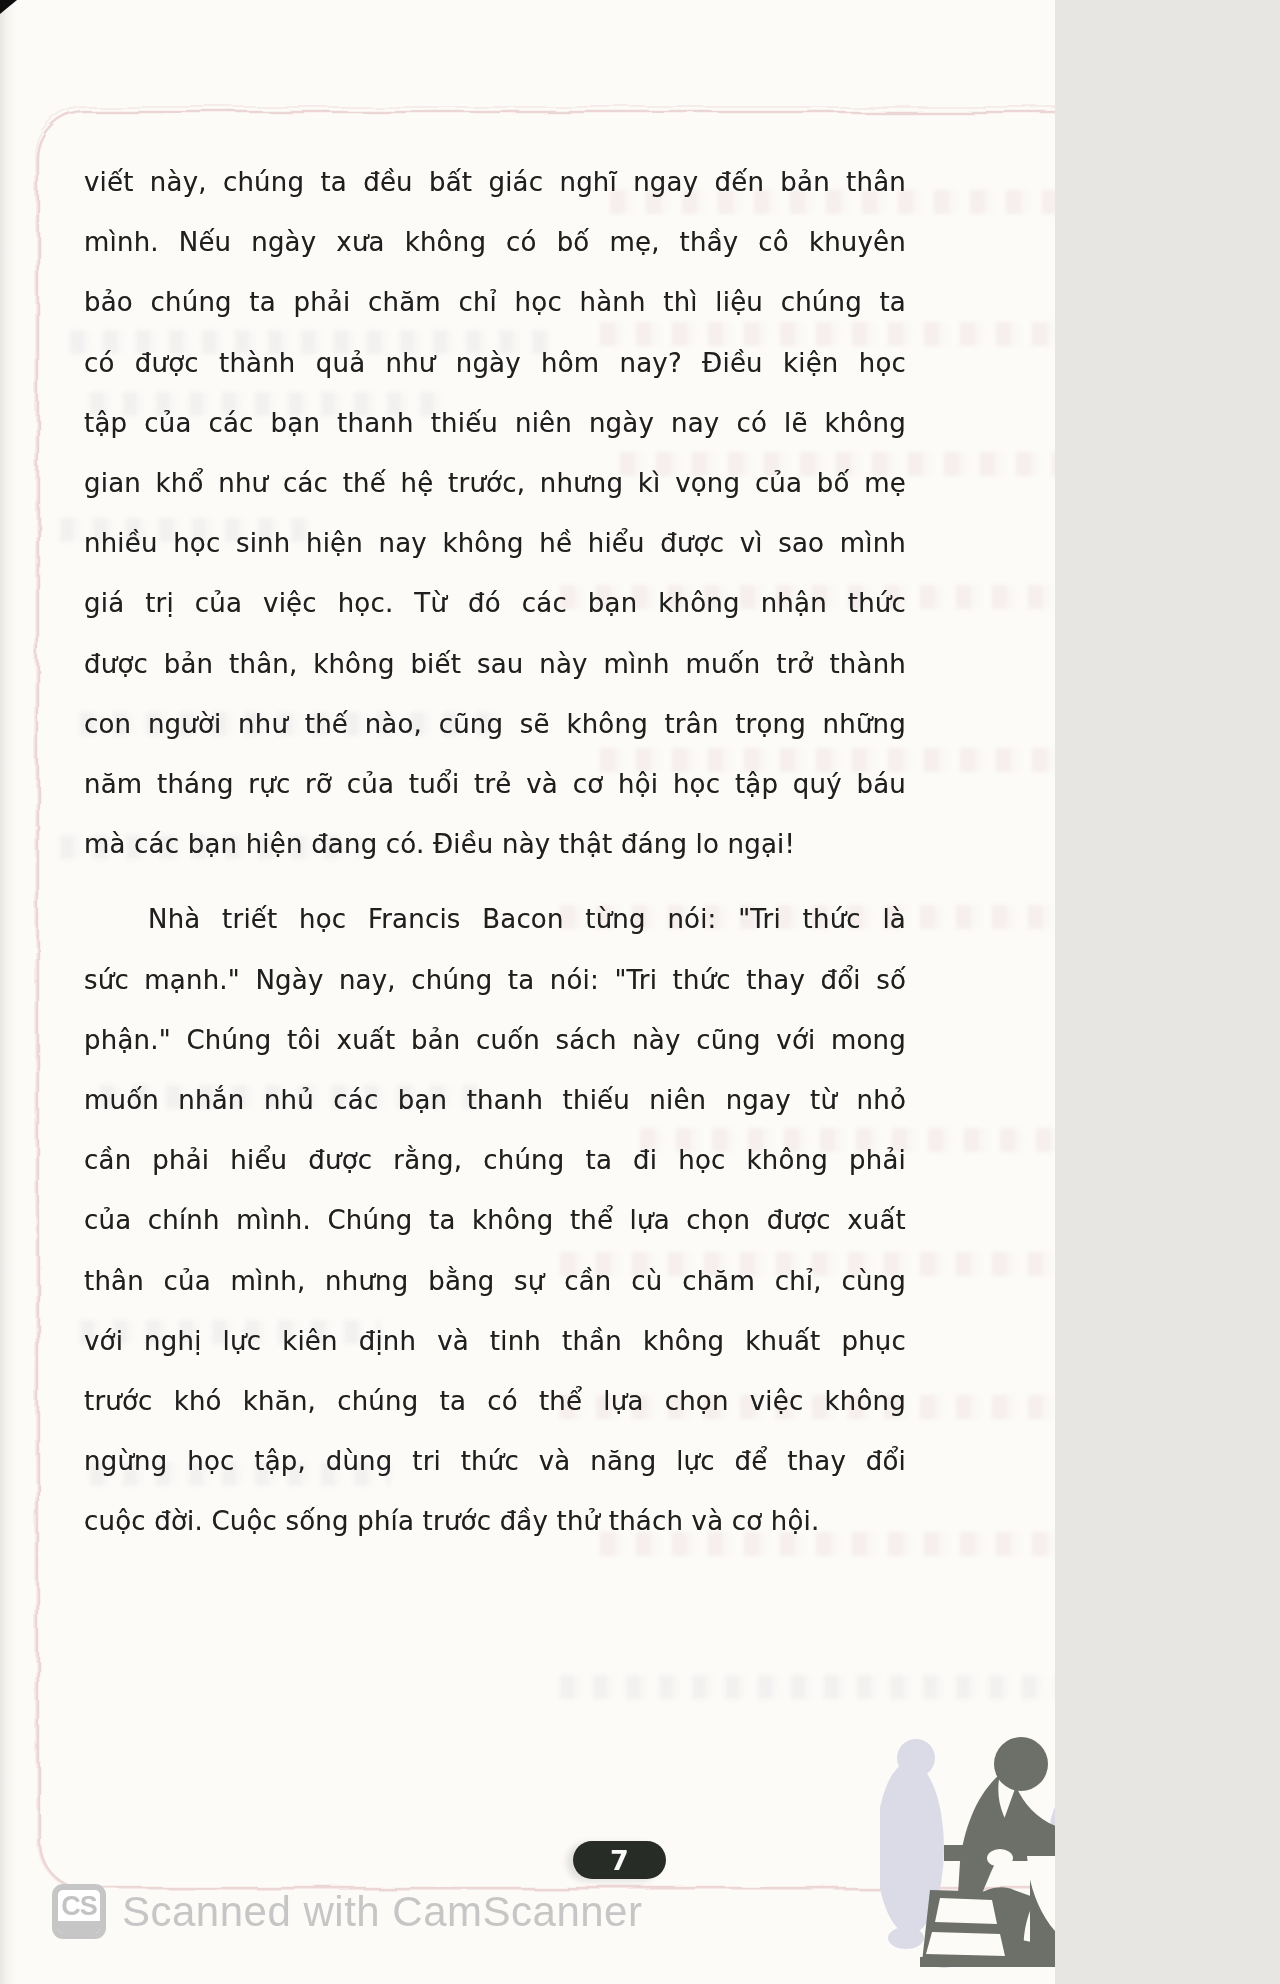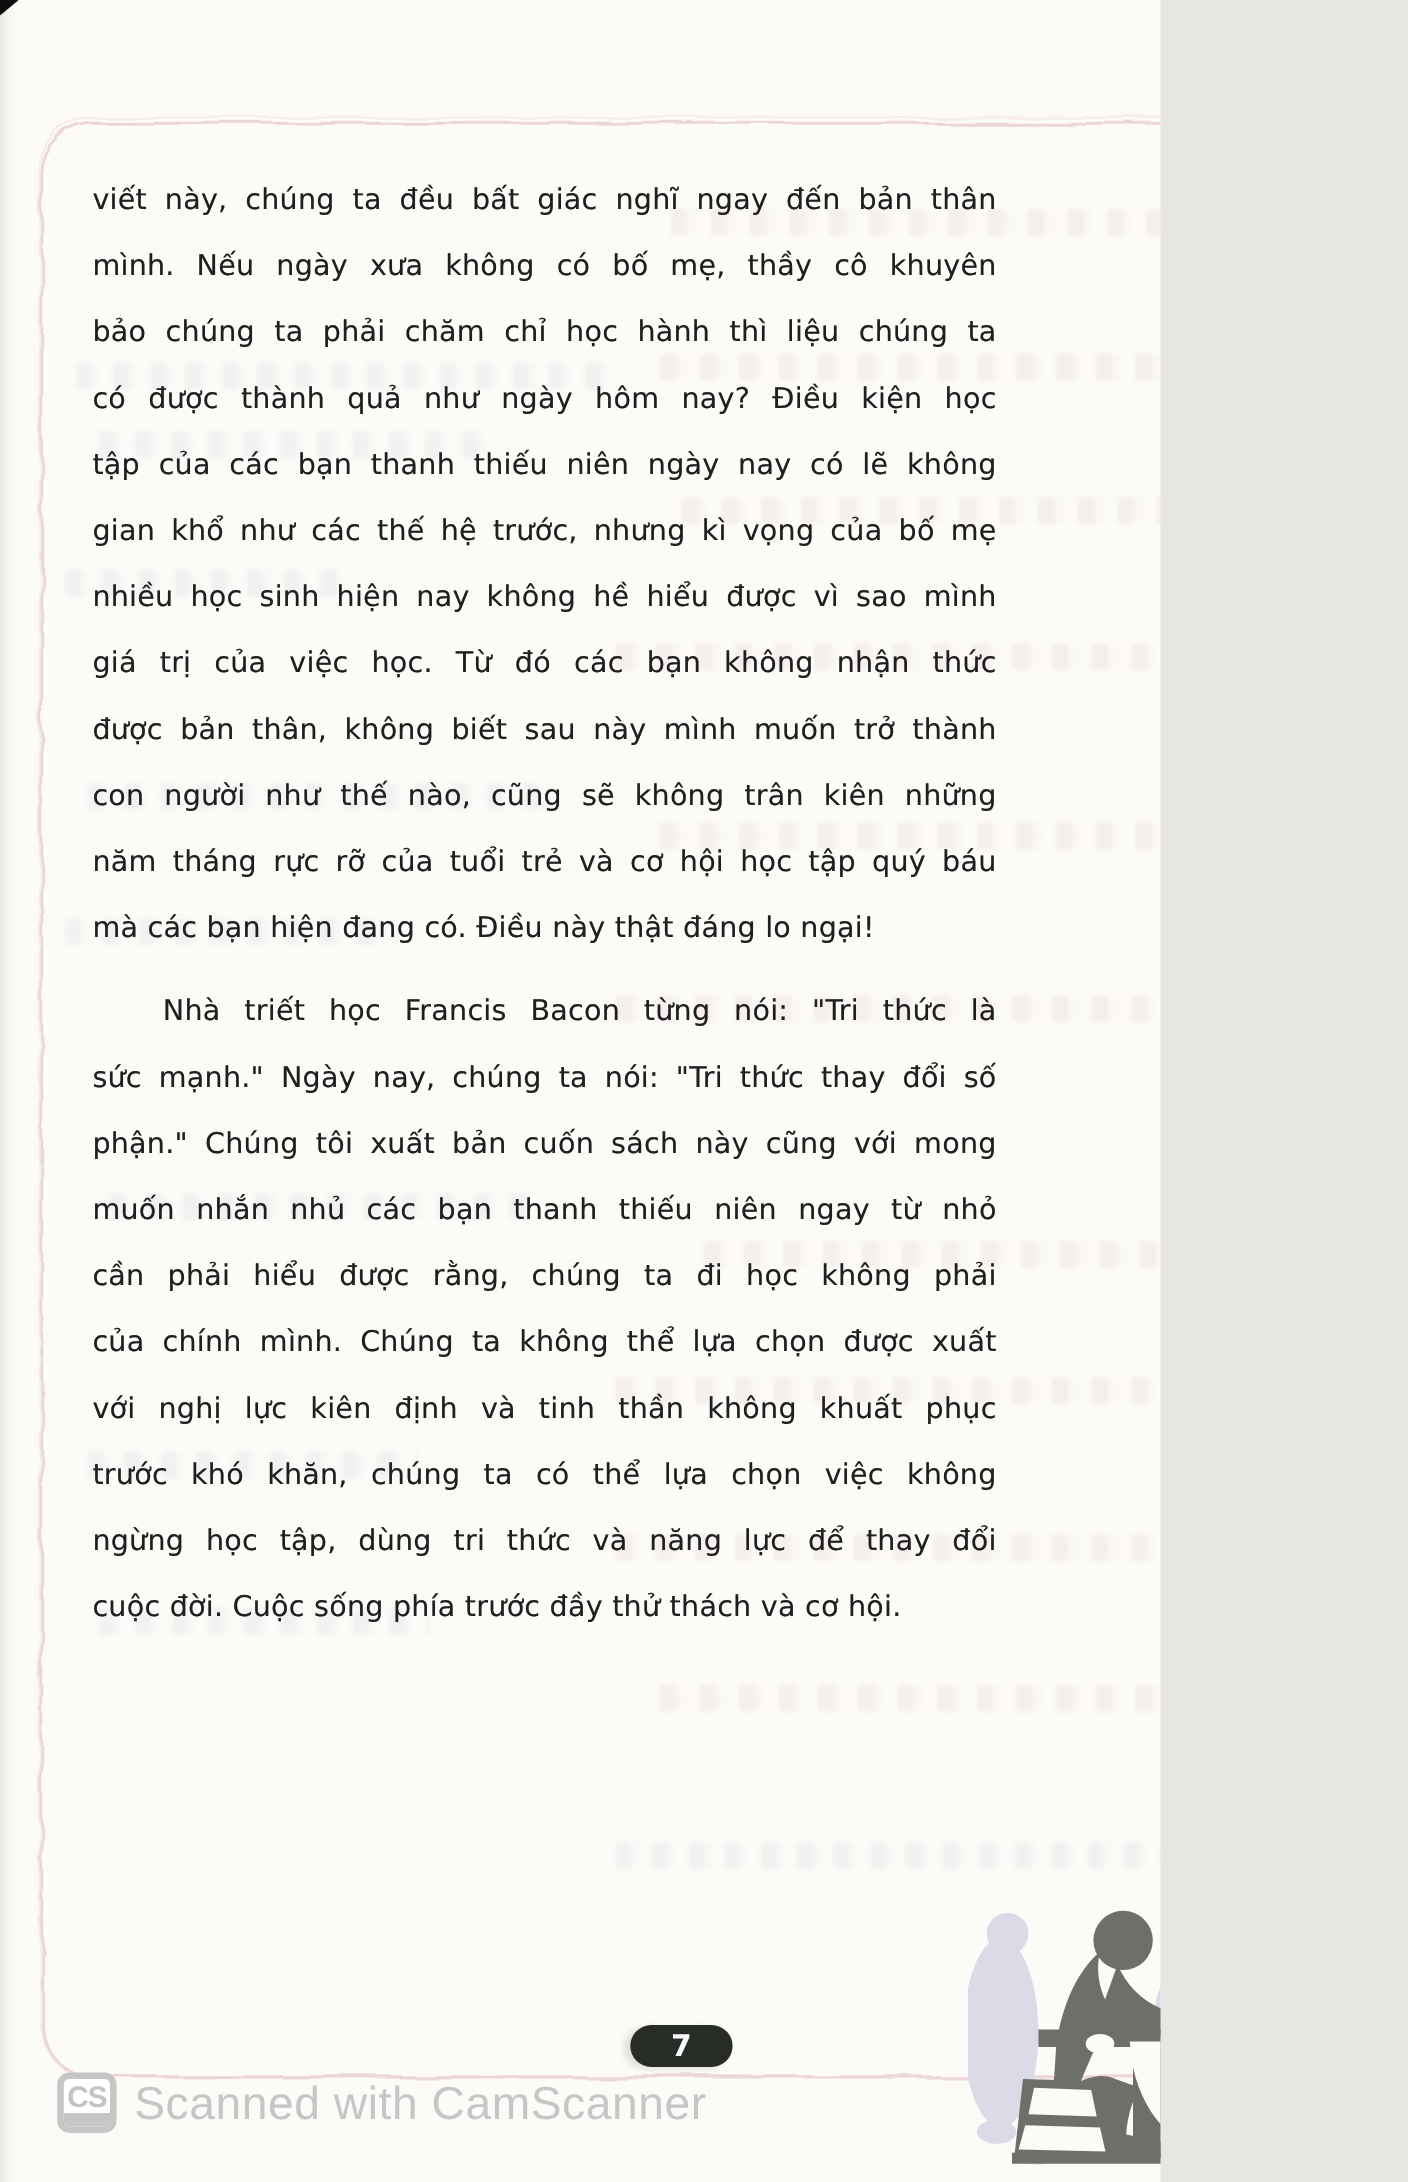--- a/index.html
+++ b/index.html
@@ -97,32 +97,33 @@
 
     <div class="line">viết này, chúng ta đều bất giác nghĩ ngay đến bản thân</div>
         <div class="line">mình. Nếu ngày xưa không có bố mẹ, thầy cô khuyên</div>
         <div class="line">bảo chúng ta phải chăm chỉ học hành thì liệu chúng ta</div>
         <div class="line">có được thành quả như ngày hôm nay? Điều kiện học</div>
         <div class="line">tập của các bạn thanh thiếu niên ngày nay có lẽ không</div>
         <div class="line">gian khổ như các thế hệ trước, nhưng kì vọng của bố mẹ</div>
         <div class="line">nhiều học sinh hiện nay không hề hiểu được vì sao mình</div>
         <div class="line">giá trị của việc học. Từ đó các bạn không nhận thức</div>
         <div class="line">được bản thân, không biết sau này mình muốn trở thành</div>
-        <div class="line">con người như thế nào, cũng sẽ không trân kiên những</div>
+        <div class="line">con người như thế nào, cũng sẽ không trân trọng những</div>
         <div class="line">năm tháng rực rỡ của tuổi trẻ và cơ hội học tập quý báu</div>
         <div class="line">mà các bạn hiện đang có. Điều này thật đáng lo ngại!</div>
       </div>
     <div class="para para2">
 
     <div class="line">Nhà triết học Francis Bacon từng nói: "Tri thức là</div>
         <div class="line">sức mạnh." Ngày nay, chúng ta nói: "Tri thức thay đổi số</div>
         <div class="line">phận." Chúng tôi xuất bản cuốn sách này cũng với mong</div>
         <div class="line">muốn nhắn nhủ các bạn thanh thiếu niên ngay từ nhỏ</div>
         <div class="line">cần phải hiểu được rằng, chúng ta đi học không phải</div>
         <div class="line">của chính mình. Chúng ta không thể lựa chọn được xuất</div>
+        <div class="line">thân của mình, nhưng bằng sự cần cù chăm chỉ, cùng</div>
         <div class="line">với nghị lực kiên định và tinh thần không khuất phục</div>
         <div class="line">trước khó khăn, chúng ta có thể lựa chọn việc không</div>
         <div class="line">ngừng học tập, dùng tri thức và năng lực để thay đổi</div>
         <div class="line">cuộc đời. Cuộc sống phía trước đầy thử thách và cơ hội.</div>
       </div>
   </div>
 
   <div class="vlabel-ghost">Lời nói đầu</div>
   <div class="vlabel">Lời nói đầu</div>
 

